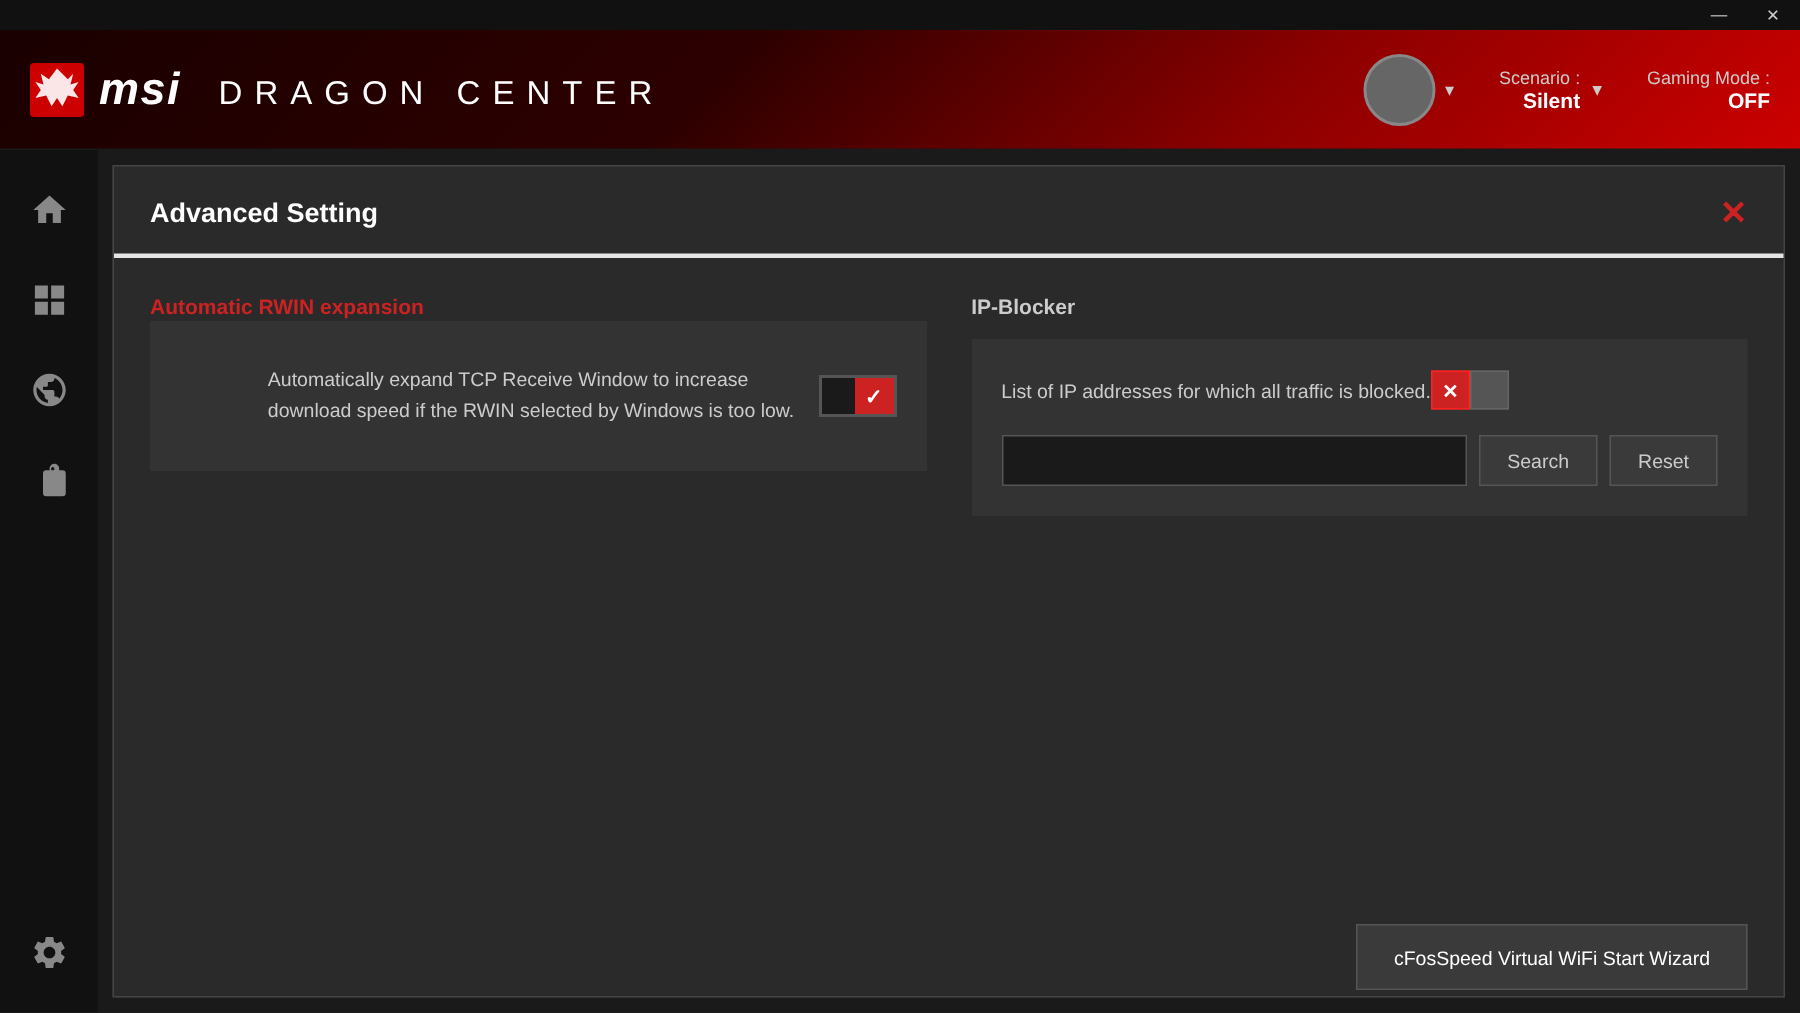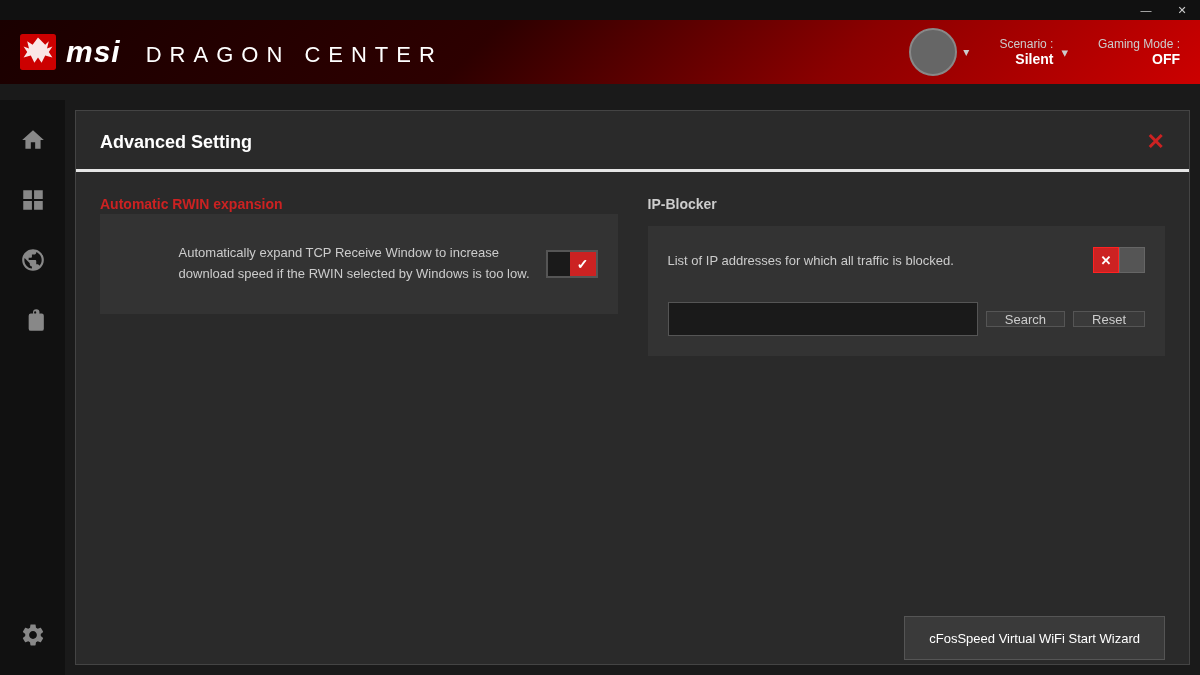--- a/index.html
+++ b/index.html
@@ -31,21 +31,21 @@
       justify-content: center;
       color: #ccc;
       font-size: 11px;
       cursor: pointer;
     }
 
     
     .header {
       position: absolute;
       top: 20px; left: 0; right: 0;
-      height: 64px;
+      height: 79px;
       background: linear-gradient(135deg, #1a0000 0%, #2d0000 40%, #8b0000 70%, #cc0000 100%);
       display: flex;
       align-items: center;
       padding: 0 20px;
       z-index: 50;
     }
     .logo-area {
       display: flex;
       align-items: center;
       gap: 10px;
@@ -229,22 +229,21 @@
       font-weight: 600;
       margin-bottom: 14px;
     }
     .ip-box {
       background: #333;
       padding: 20px;
     }
     .ip-top-row {
       display: flex;
       align-items: center;
-      justify-content: space-between;
-      margin-bottom: 28px;
+      margin-bottom: 16px;
     }
     .ip-desc {
       color: #ccc;
       font-size: 13px;
     }
 
     
     .ip-toggle {
       width: 52px;
       height: 28px;
@@ -280,21 +279,21 @@
       flex: 1;
       height: 34px;
       background: #1a1a1a;
       border: 1px solid #555;
       color: #ccc;
       padding: 0 10px;
       font-size: 13px;
       outline: none;
     }
     .ip-btn {
-      height: 16px;
+      height: 34px;
       padding: 0 18px;
       background: #3a3a3a;
       border: 1px solid #555;
       color: #ccc;
       font-size: 13px;
       cursor: pointer;
     }
 
     
     .dialog-footer {

